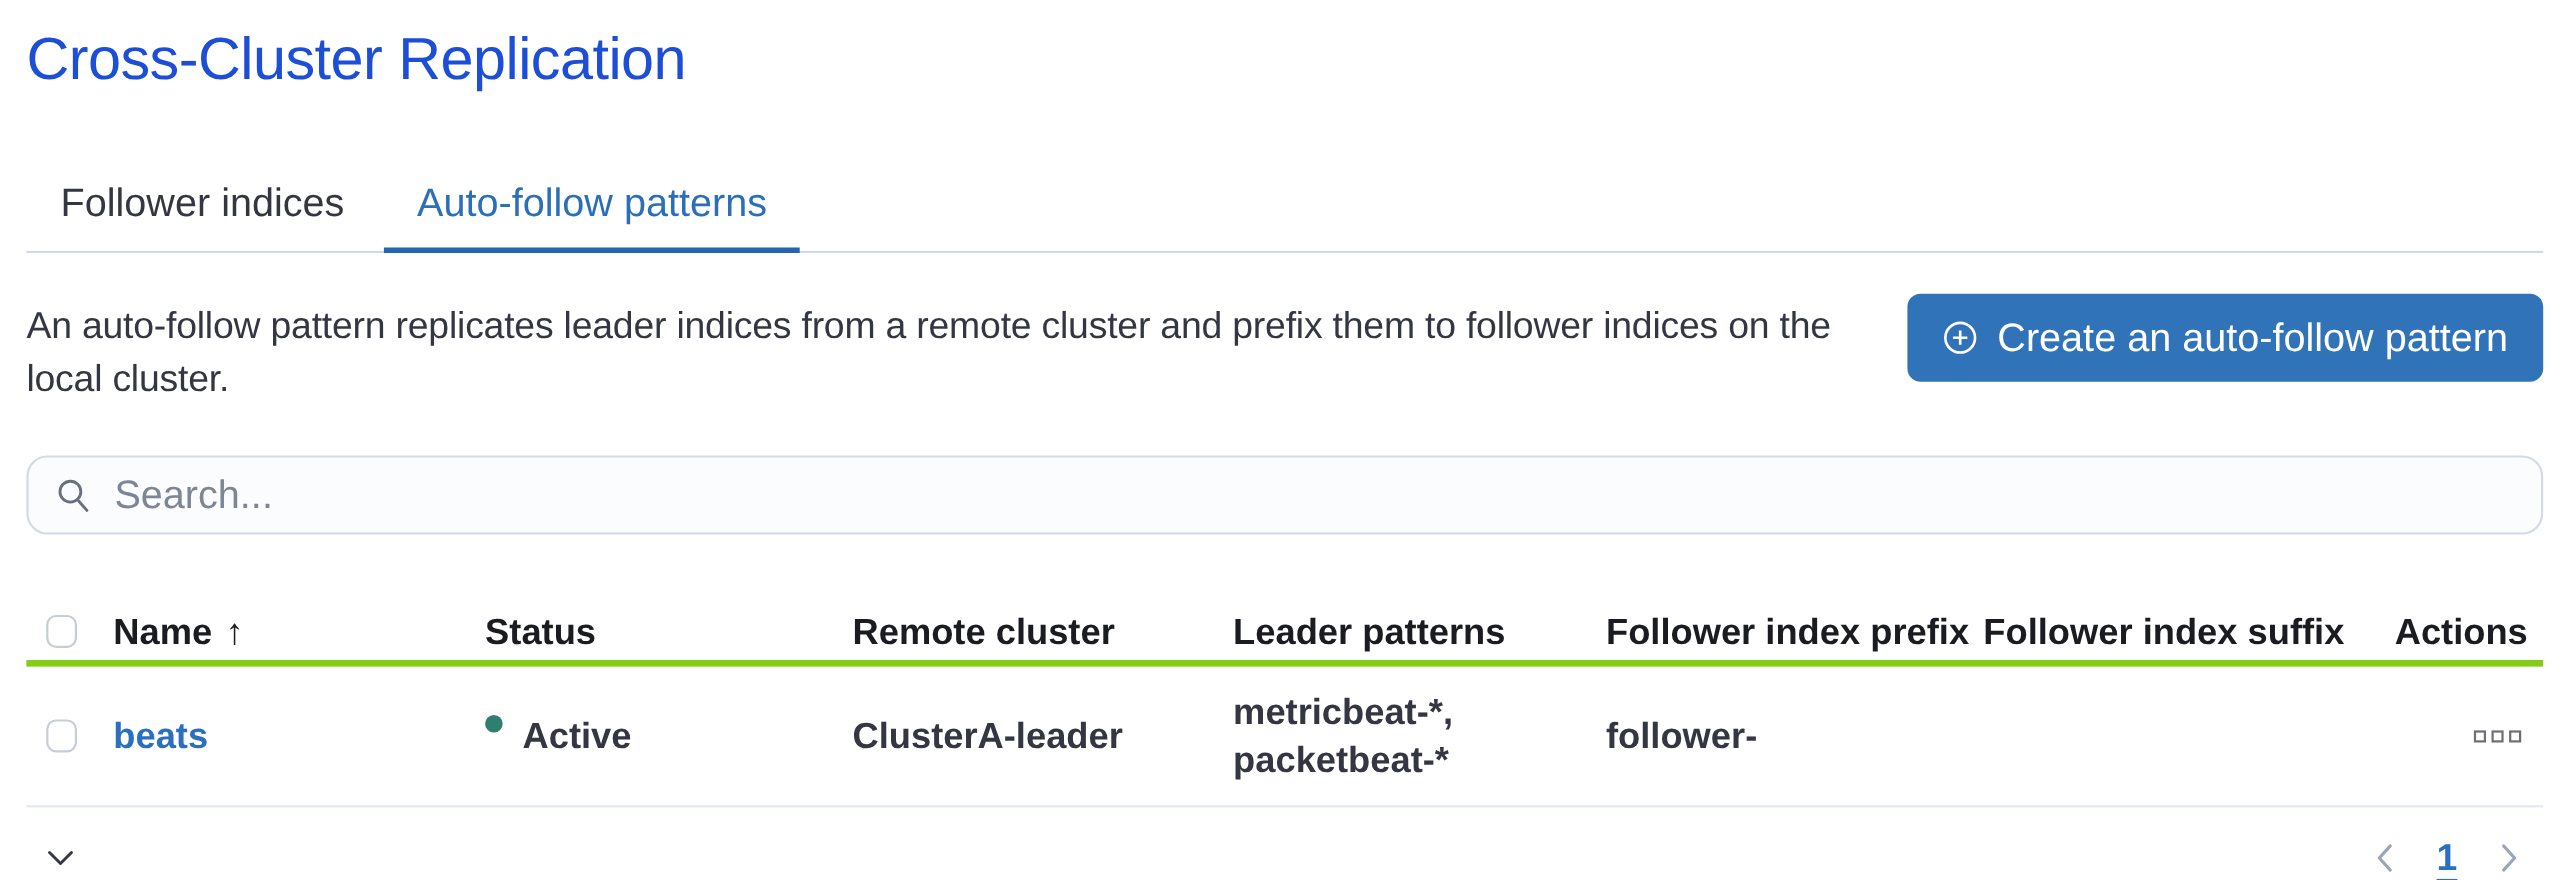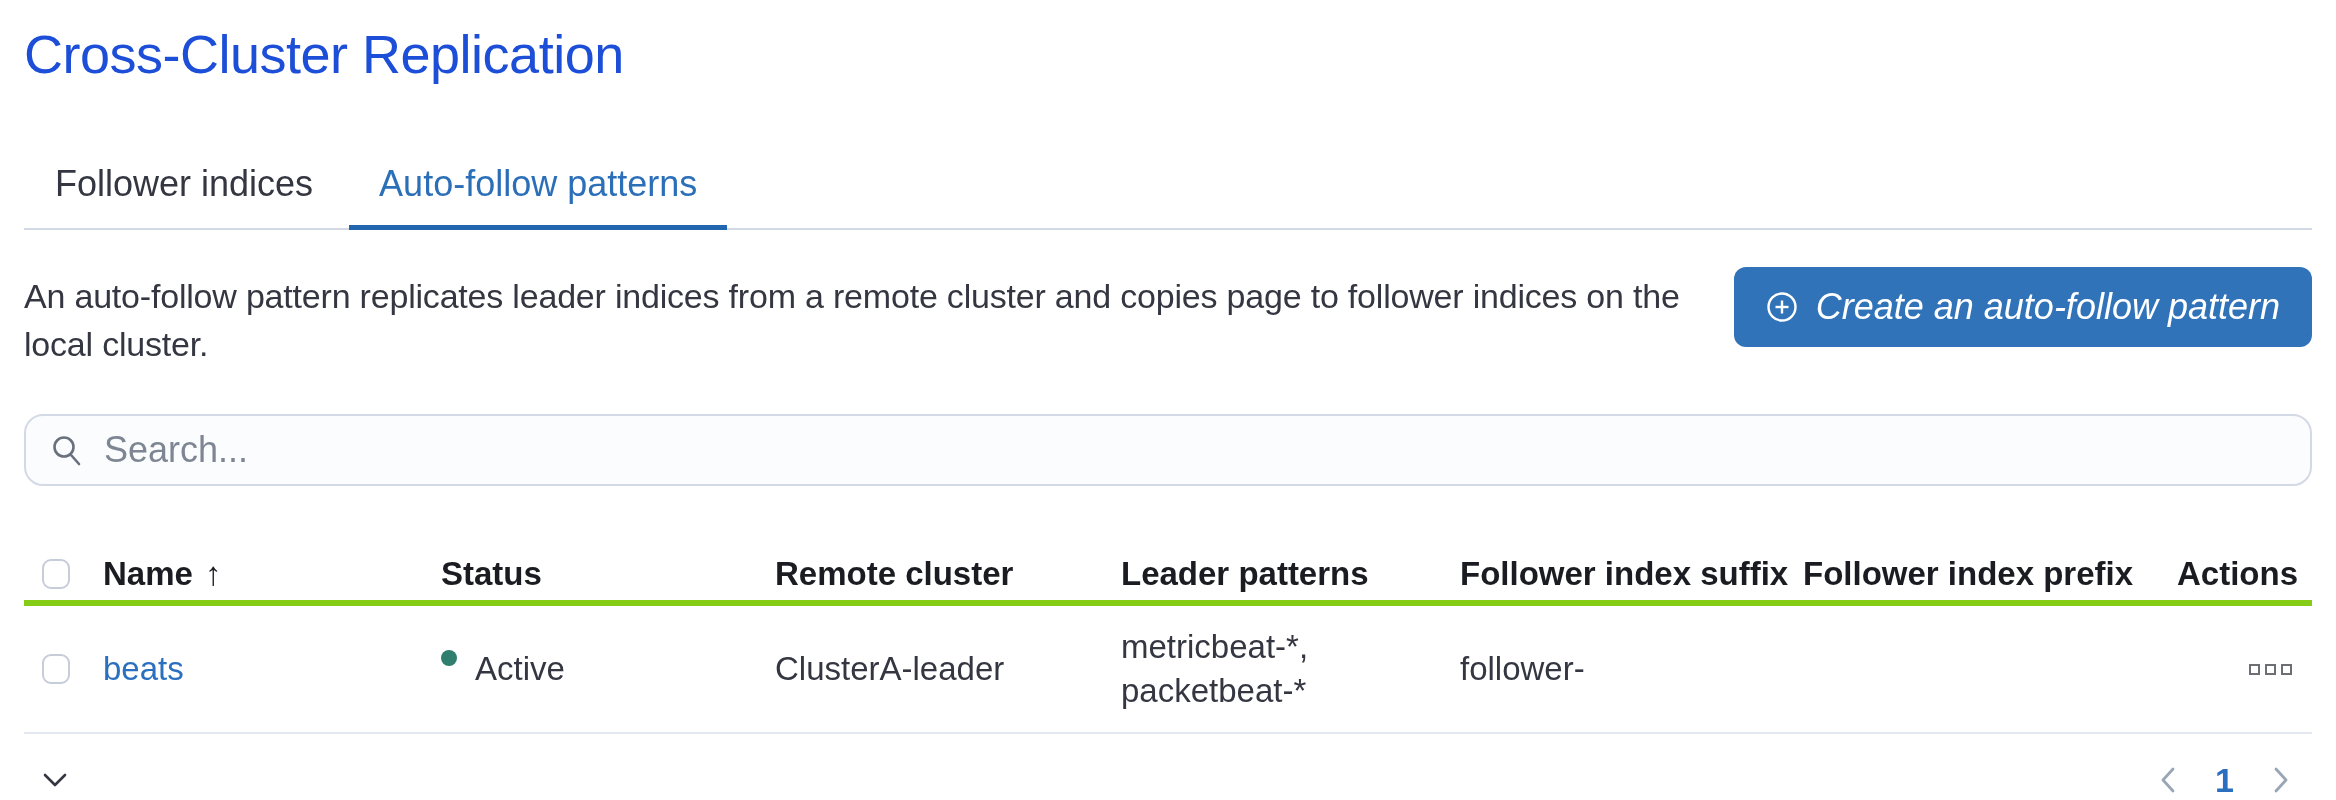--- a/index.html
+++ b/index.html
@@ -70,21 +70,20 @@
     height:80px;
     padding:0 32px;
     font-size:36px;
     font-family:"Liberation Sans", sans-serif;
     display:flex;
     align-items:center;
     gap:18px;
     cursor:pointer;
     white-space:nowrap;
     margin-top:-5px;
-    font-style:italic;
   }
 
   
   .search-bar {
     margin-top:46px;
     height:72px;
     border:2px solid #d3dae6;
     border-radius:19px;
     background:#fbfcfd;
     display:flex;
@@ -104,20 +103,21 @@
     height:100%;
   }
   .search-input::placeholder { color:#7e8694; }
 
   
   .table { margin-top:62px; }
   .trow {
     display:grid;
     grid-template-columns:79px 338px 334px 346px 339px 343px 357px 1fr;
     align-items:center;
+    font-weight:bold;
   }
   .thead {
     height:58px;
     border-bottom:6px solid #84cc16;
     font-weight:700;
     font-size:33px;
     color:#1a1c21;
   }
   .tbody-row {
     height:128px;
@@ -191,21 +191,21 @@
 
   <h1 class="page-title">Cross-Cluster Replication</h1>
 
   <div class="tabs">
     <div class="tab">Follower indices</div>
     <div class="tab active">Auto-follow patterns</div>
   </div>
 
   <div class="intro">
     <div class="description">
-      <span>An auto-follow pattern replicates leader indices from a remote cluster and copies page to follower indices on the</span>
+      <span>An auto-follow pattern replicates leader indices from a remote cluster and prefix them to follower indices on the</span>
       <span>local cluster.</span>
     </div>
     <button class="create-btn">
       <svg width="32" height="32" viewBox="0 0 32 32" fill="none">
         <circle cx="16" cy="16" r="13.5" stroke="#ffffff" stroke-width="2.4"></circle>
         <line x1="16" y1="9.5" x2="16" y2="22.5" stroke="#ffffff" stroke-width="2.4"></line>
         <line x1="9.5" y1="16" x2="22.5" y2="16" stroke="#ffffff" stroke-width="2.4"></line>
       </svg>
       <span>Create an auto-follow pattern</span>
     </button>
@@ -224,22 +224,22 @@
     <div class="trow thead">
       <div class="cell cell-check">
         <div class="checkbox"></div>
       </div>
       <div class="cell">
         <span>Name</span><span class="sort-arrow">↑</span>
       </div>
       <div class="cell">Status</div>
       <div class="cell">Remote cluster</div>
       <div class="cell">Leader patterns</div>
+      <div class="cell">Follower index prefix</div>
       <div class="cell">Follower index suffix</div>
-      <div class="cell">Follower index prefix</div>
       <div class="cell cell-actions">Actions</div>
     </div>
 
     <div class="trow tbody-row">
       <div class="cell cell-check">
         <div class="checkbox"></div>
       </div>
       <div class="cell">
         <a class="link">beats</a>
       </div>

